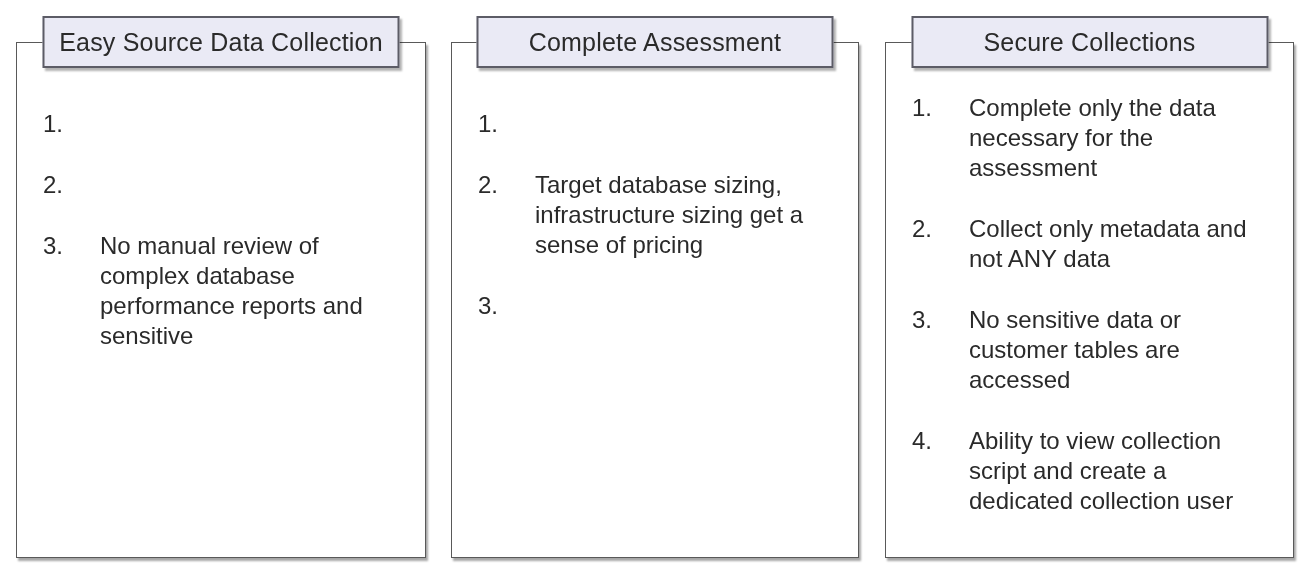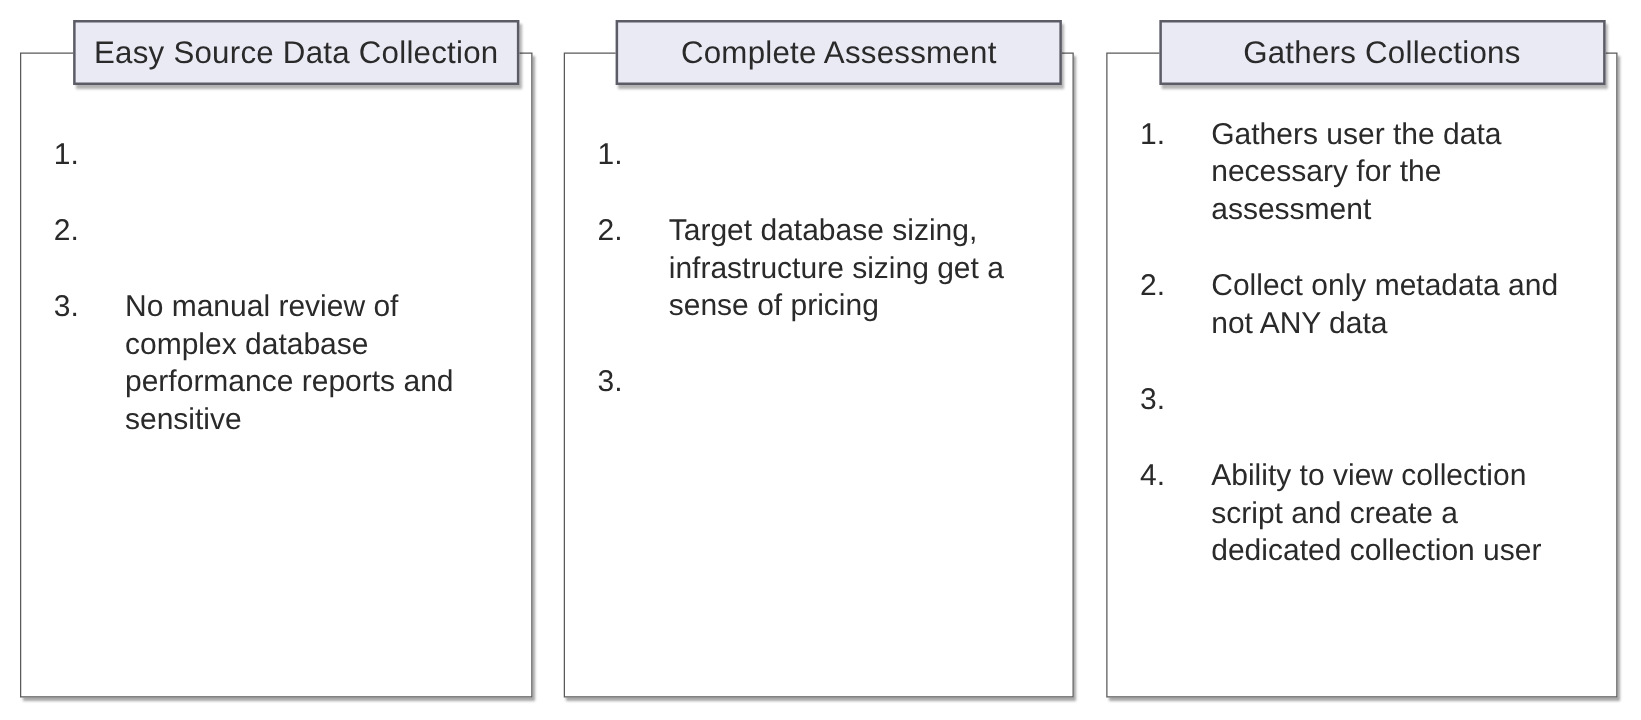--- a/index.html
+++ b/index.html
@@ -47,21 +47,20 @@
     border: 2px solid var(--header-border, #5C5C66);
     box-shadow: 2px 3px 2px rgba(0,0,0,0.30);
     display: flex;
     align-items: center;
     justify-content: center;
     z-index: 2;
     font-size: 25px;
     letter-spacing: 0.2px;
     color: var(--text, #2a2a2a);
     white-space: nowrap;
-    margin-left: 16px;
   }
   .items {
     list-style: none;
     margin: 0;
     padding: 66px 6px 0 26px;
   }
   .panel-3 .items {
     padding-top: 50px;
   }
   .item {
@@ -124,36 +123,39 @@
   <div class="header-box">
     <span>Complete Assessment</span>
   </div>
 </div>
 
 <div class="panel panel-3">
   <div class="body-box">
     <ol class="items">
       <li class="item">
         <span class="item-num">1.</span>
-        <span class="item-text">Gathers user the data
+        <span class="item-text">Complete only the data
 necessary for the
 assessment</span>
       </li>
       <li class="item">
         <span class="item-num">2.</span>
         <span class="item-text">Collect only metadata and
 not ANY data</span>
       </li>
       <li class="item">
         <span class="item-num">3.</span>
+        <span class="item-text">No sensitive data or
+customer tables are
+accessed</span>
       </li>
       <li class="item">
         <span class="item-num">4.</span>
         <span class="item-text">Ability to view collection
 script and create a
 dedicated collection user</span>
       </li>
     </ol>
   </div>
   <div class="header-box">
-    <span>Gathers Collections</span>
+    <span>Secure Collections</span>
   </div>
 </div>
 
 </body></html>

